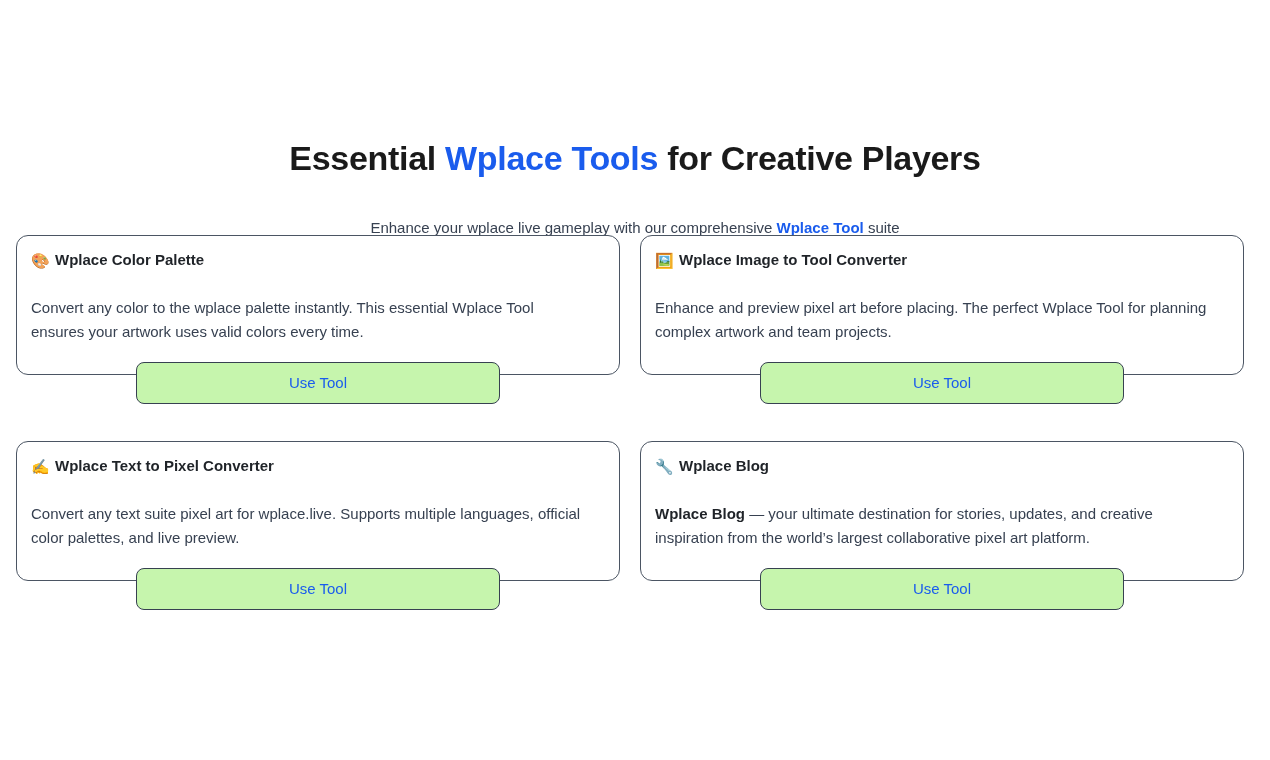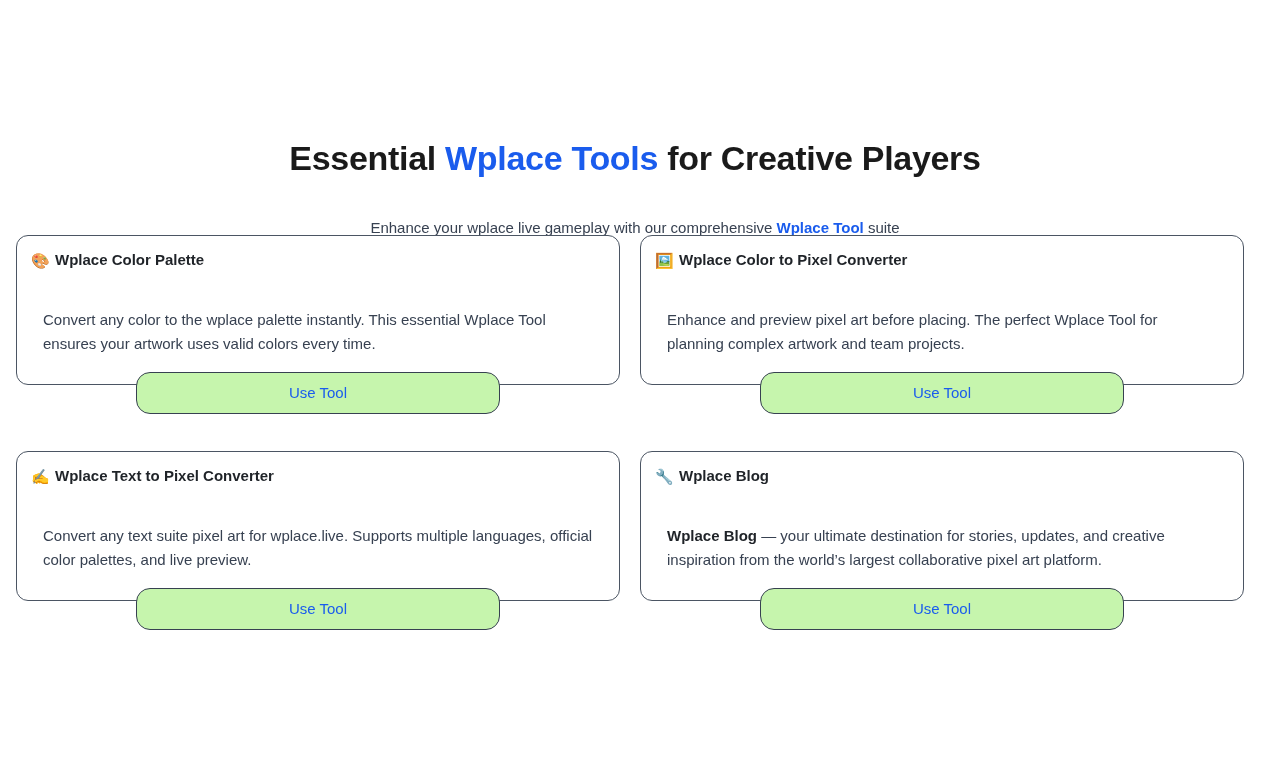--- a/index.html
+++ b/index.html
@@ -98,21 +98,21 @@
   }
   .card-icon {
     font-size: 15px;
     line-height: 1;
     display: inline-block;
     width: 17px;
     text-align: center;
     filter: grayscale(0);
   }
   .card-desc {
-    margin: 12px;
+    margin: 0;
     padding: 26px 2px 0 2px;
     font-size: 15px;
     line-height: 24px;
     color: #374151;
     max-width: 560px;
   }
   .card-desc .strong {
     font-weight: 700;
     color: #1f2328;
   }
@@ -120,21 +120,21 @@
   
   .use-tool-btn {
     position: absolute;
     left: 119px;
     bottom: -30px;
     width: 364px;
     height: 42px;
     box-sizing: border-box;
     background: #c6f5ad;
     border: 1px solid #374151;
-    border-radius: 14px;
+    border-radius: 8px;
     color: #1a5ced;
     font-size: 15px;
     line-height: 40px;
     font-family: "Liberation Sans", "DejaVu Sans", sans-serif;
     text-align: center;
     cursor: pointer;
     padding: 0;
   }
 </style>
 </head>
@@ -156,21 +156,21 @@
           <span class="card-icon">🎨</span>
           <span>Wplace Color Palette</span>
         </h2>
         <p class="card-desc"><span class="strong"></span><span>Convert any color to the wplace palette instantly. This essential Wplace Tool ensures your artwork uses valid colors every time.</span></p>
         <button class="use-tool-btn">Use Tool</button>
       </div>
 
       <div class="card">
         <h2 class="card-title">
           <span class="card-icon">🖼️</span>
-          <span>Wplace Color to Pixel Converter</span>
+          <span>Wplace Image to Tool Converter</span>
         </h2>
         <p class="card-desc"><span class="strong"></span><span>Enhance and preview pixel art before placing. The perfect Wplace Tool for planning complex artwork and team projects.</span></p>
         <button class="use-tool-btn">Use Tool</button>
       </div>
 
     </div>
 
     <div class="row row-2">
 
       <div class="card card-tall">

